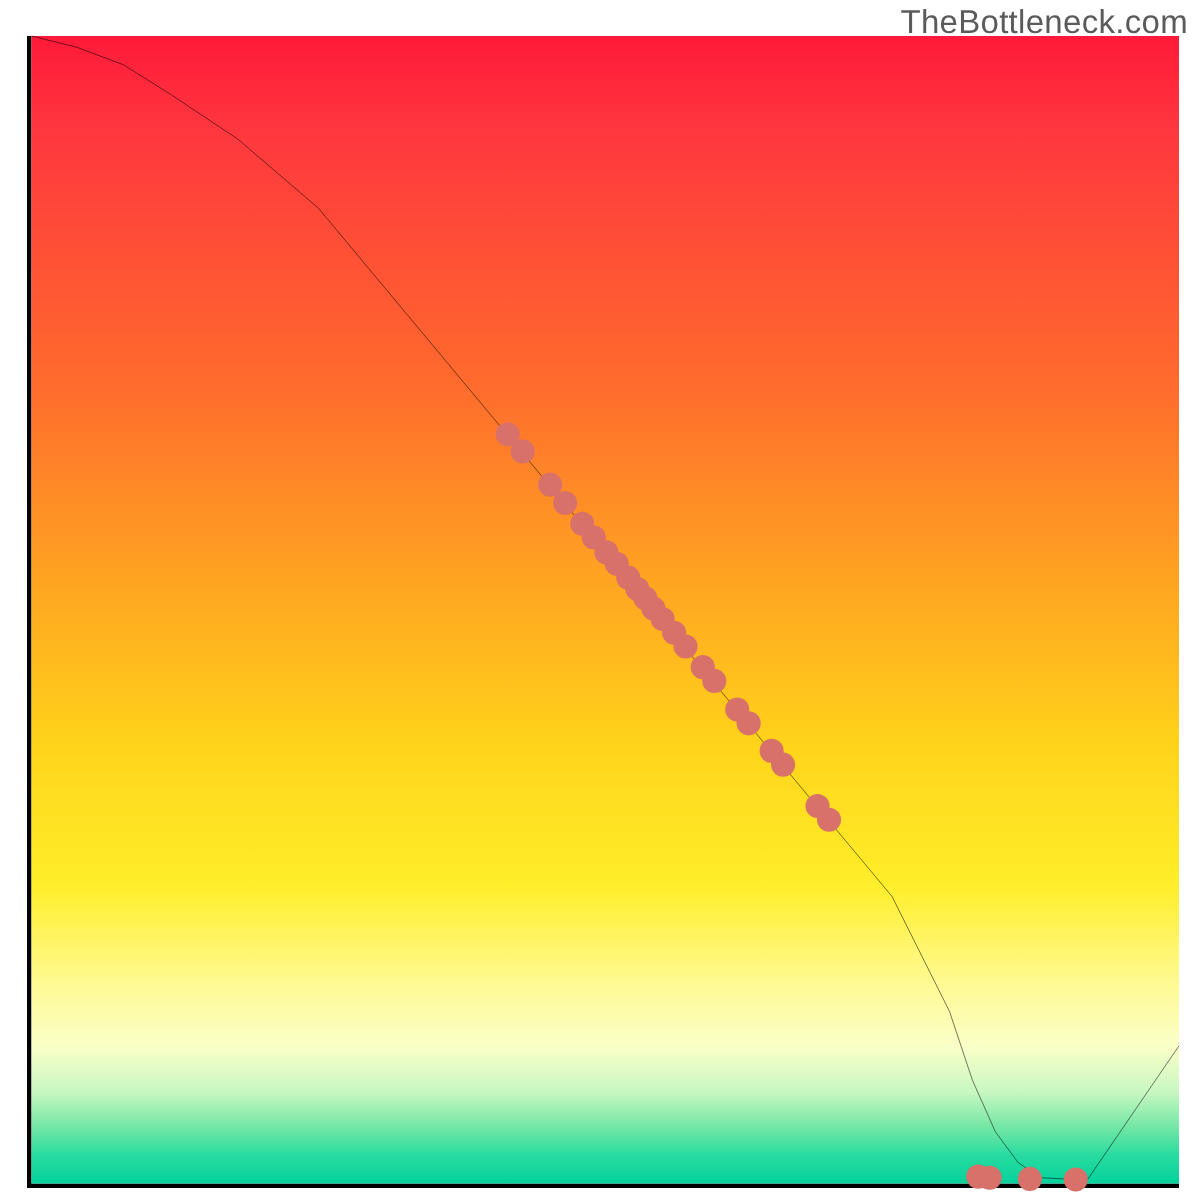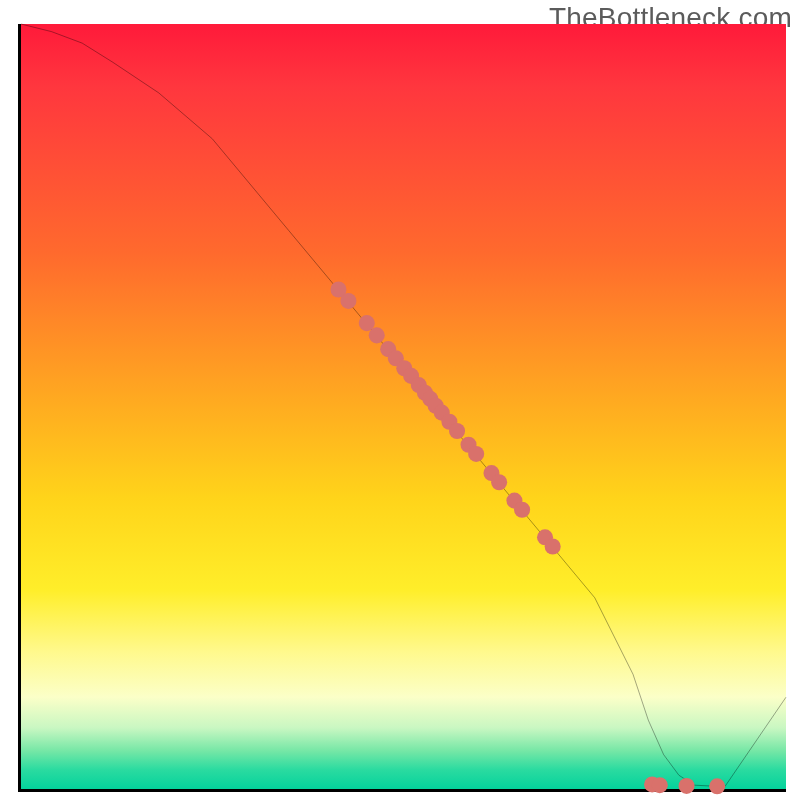--- a/index.html
+++ b/index.html
@@ -13,21 +13,21 @@
   }
   .stage {
     position: relative;
     width: 800px;
     height: 800px;
   }
   .watermark {
     position: absolute;
     top: 2px;
     right: 8px;
-    font-size: 28px;
+    font-size: 22px;
     color: #5b5b5b;
     font-weight: 400;
     letter-spacing: 0.2px;
   }
   .plot {
     position: absolute;
     left: 18px;
     top: 24px;
     width: 768px;
     height: 768px;

